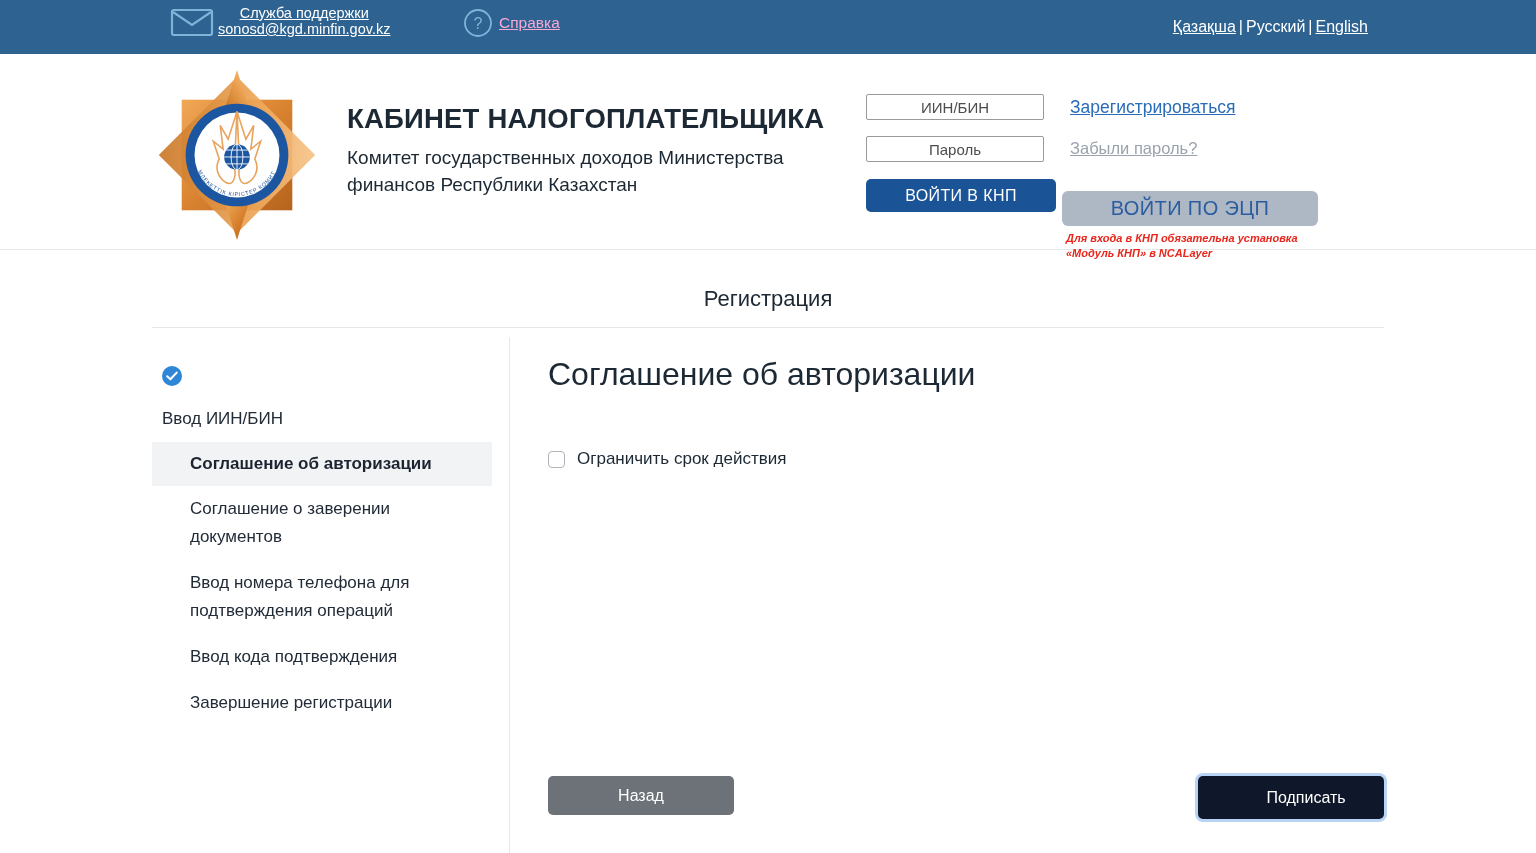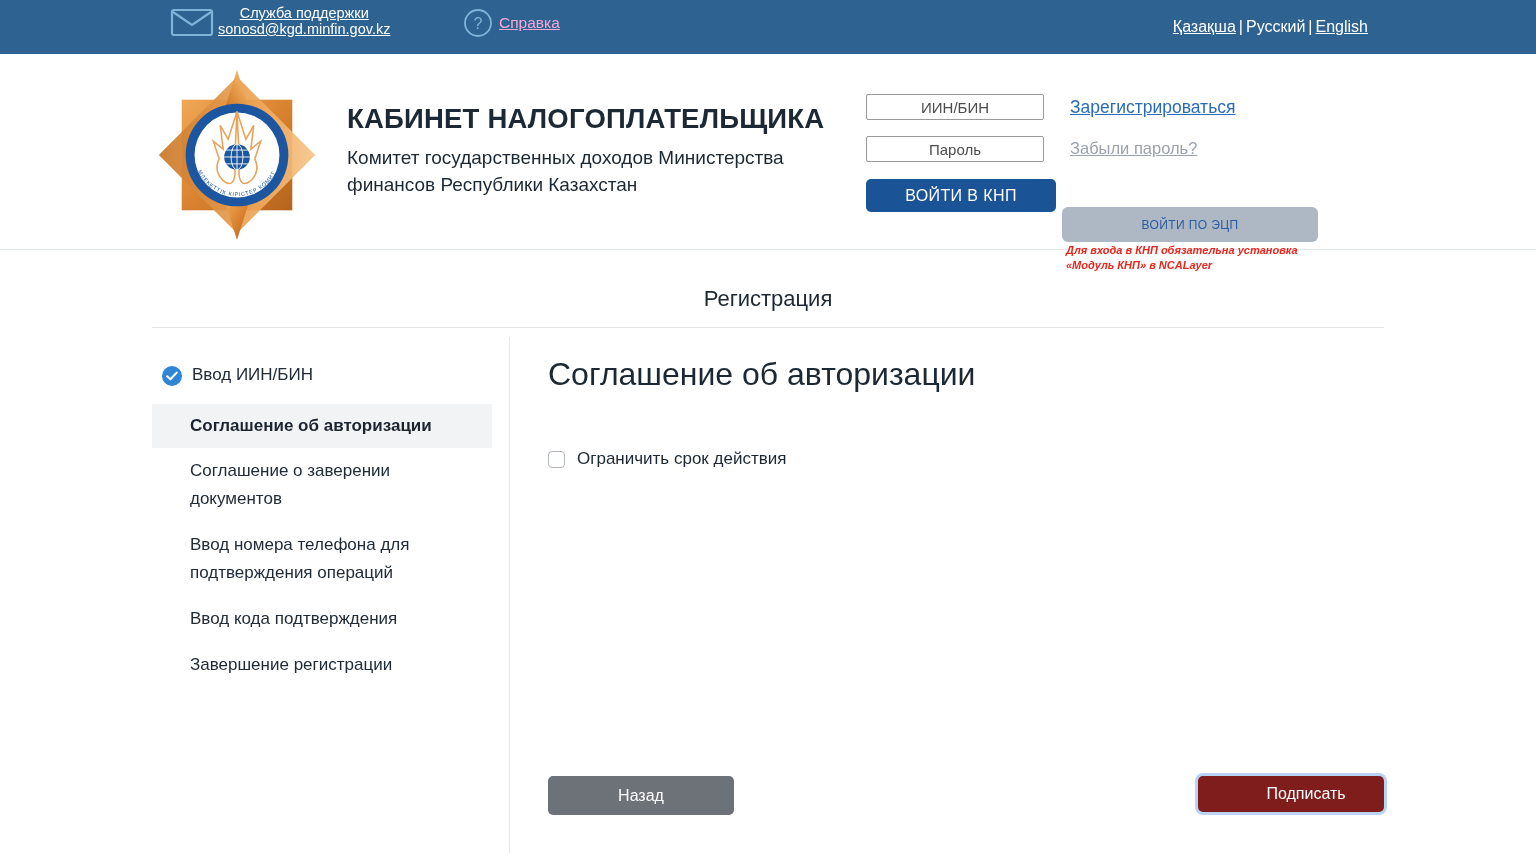--- a/index.html
+++ b/index.html
@@ -96,28 +96,27 @@
   }
   .forgot-link {
     position: absolute; left: 204px; top: 45px;
     font-size: 16.5px; color: #9aa2ad; text-decoration: underline;
     white-space: nowrap;
   }
   .btn-ecp {
     position: absolute; left: 196px; top: 97px;
     width: 256px; height: 35px;
     background: #adb8c4; border: none; border-radius: 6px;
-    color: #2b5ca0; font-size: 12px; letter-spacing: .4px;
-    cursor: pointer; font-family: "Liberation Sans", sans-serif; margin-top: 16px;
+    color: #2b5ca0; font-size: 20px; letter-spacing: .4px;
+    cursor: pointer; font-family: "Liberation Sans", sans-serif;
   }
   .warn {
     position: absolute; left: 200px; top: 137px; width: 260px;
     color: #e8261c; font-size: 11px; font-weight: bold; font-style: italic;
     line-height: 15px;
-    margin-top: 12px;
   }
 
   
   .page-title {
     position: absolute; left: 0; top: 286px; width: 1536px;
     text-align: center; font-size: 22px; color: #1c2833;
   }
   .title-rule {
     position: absolute; left: 152px; top: 327px;
     width: 1232px; height: 1px; background: #e4e7ea;
@@ -127,20 +126,21 @@
   .vdiv {
     position: absolute; left: 509px; top: 337px;
     width: 1px; height: 516px; background: #e4e7ea;
   }
   .steps { position: absolute; left: 152px; top: 352px; width: 340px; }
   .step {
     display: flex; align-items: flex-start; gap: 10px;
     padding: 9px 12px 9px 10px;
     font-size: 17px; color: #222c38; line-height: 28px;
     cursor: pointer;
+    flex-direction: column;
   }
   .step.active {
     background: #f2f3f5; font-weight: bold; color: #1c2430;
     padding-left: 38px; padding-top: 8px; padding-bottom: 8px;
   }
   .step .check { flex: 0 0 auto; margin-top: 5px; }
   .step .stxt { flex: 1 1 auto; }
   .step.plain { padding-left: 38px; }
 
   
@@ -163,21 +163,21 @@
   .actions {
     position: absolute; left: 548px; top: 776px; width: 836px;
     display: flex; justify-content: space-between; gap: 22px;
   }
   .btn-back {
     width: 186px; height: 39px; background: #6d7278; border: none;
     border-radius: 5px; color: #ffffff; font-size: 16px;
     cursor: pointer; font-family: "Liberation Sans", sans-serif;
   }
   .btn-sign {
-    width: 186px; height: 36px; background: #7f1d1d; border: none;
+    width: 186px; height: 43px; background: #0f172a; border: none;
     border-radius: 5px; color: #ffffff; font-size: 16px;
     cursor: pointer; font-family: "Liberation Sans", sans-serif;
     box-shadow: 0 0 0 3px #b9d3f5;
     padding-left: 36px;
   }
 </style>
 </head>
 <body>
 
 <div class="topbar">

